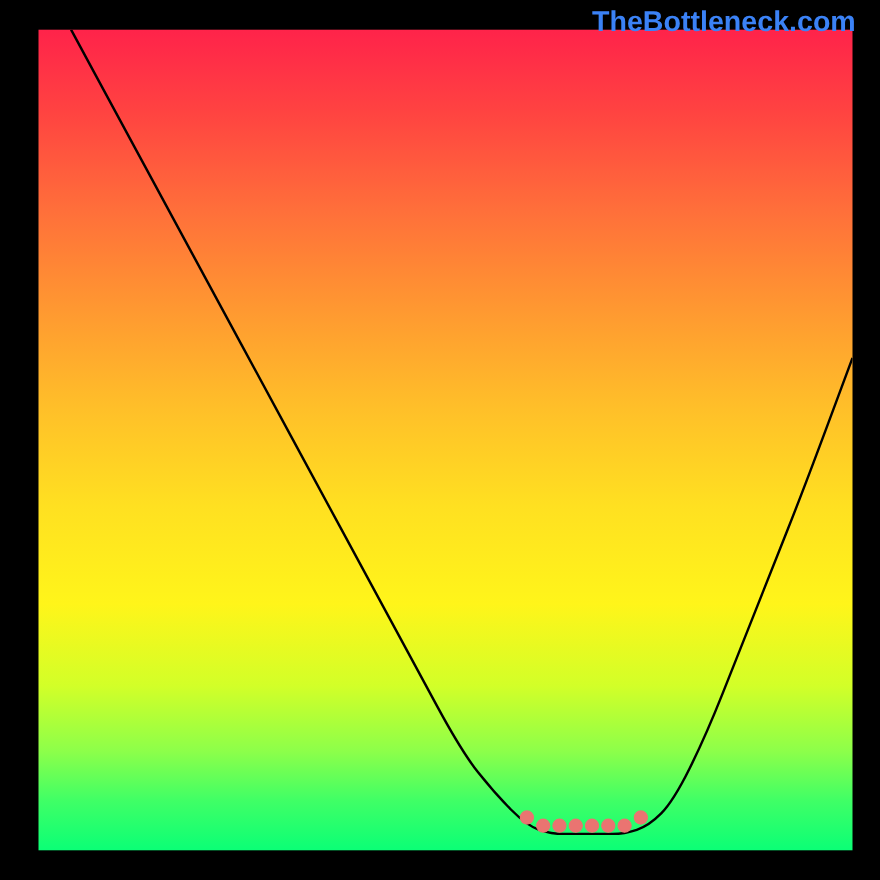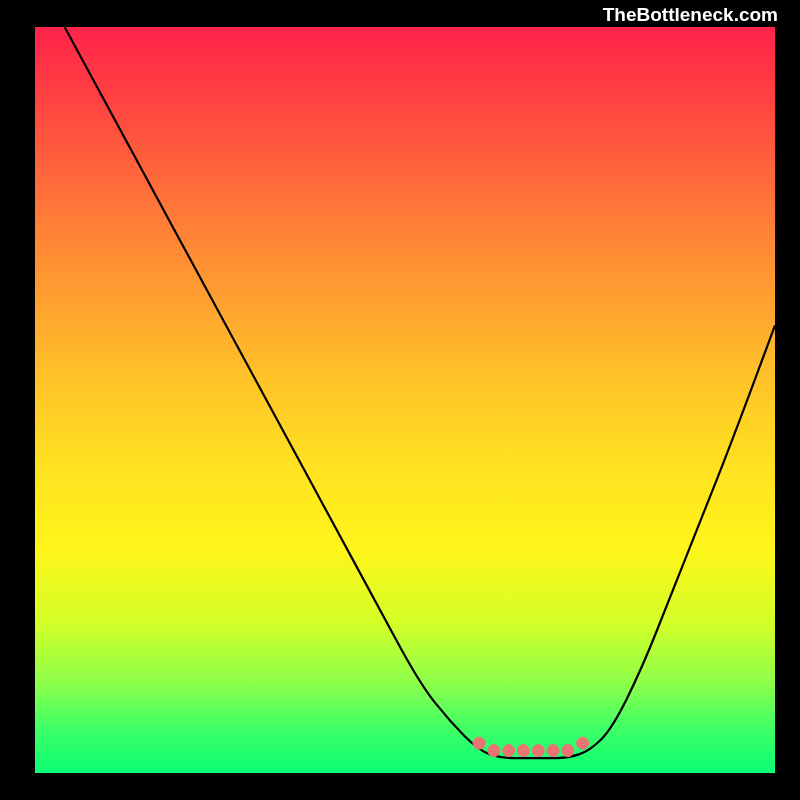--- a/index.html
+++ b/index.html
@@ -9,21 +9,21 @@
   #ff4341 10%,
   #ff6f3a 22%,
   #ff9831 34%,
   #ffbf29 46%,
   #ffe021 58%,
   #fff51a 70%,
   #d2ff28 80%,
   #8cff4a 88%,
   #3fff66 94%,
   #0bff76 100%)}
-.attrib{position:absolute;right:22px;top:4px;color:#ffffff;font-size:19px;font-weight:700}
+.attrib{position:absolute;right:22px;top:4px;color:#3b82f6;font-size:26px;font-weight:700}
 svg.curves{position:absolute;left:35px;top:27px;width:740px;height:746px;pointer-events:none}
 .curve{fill:none;stroke:#000;stroke-width:2.2}
 .dots circle{fill:#ea7471;stroke:#ea7471}
 </style>
 </head>
 <body>
 
 <div class="frame">
   <div class="plot"></div>
 

